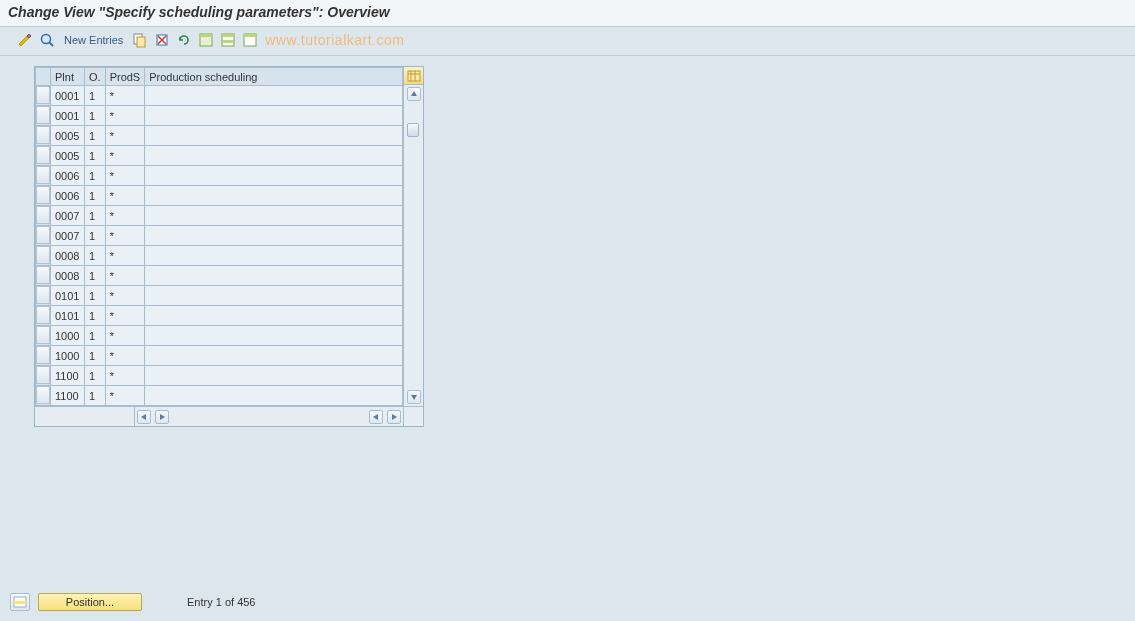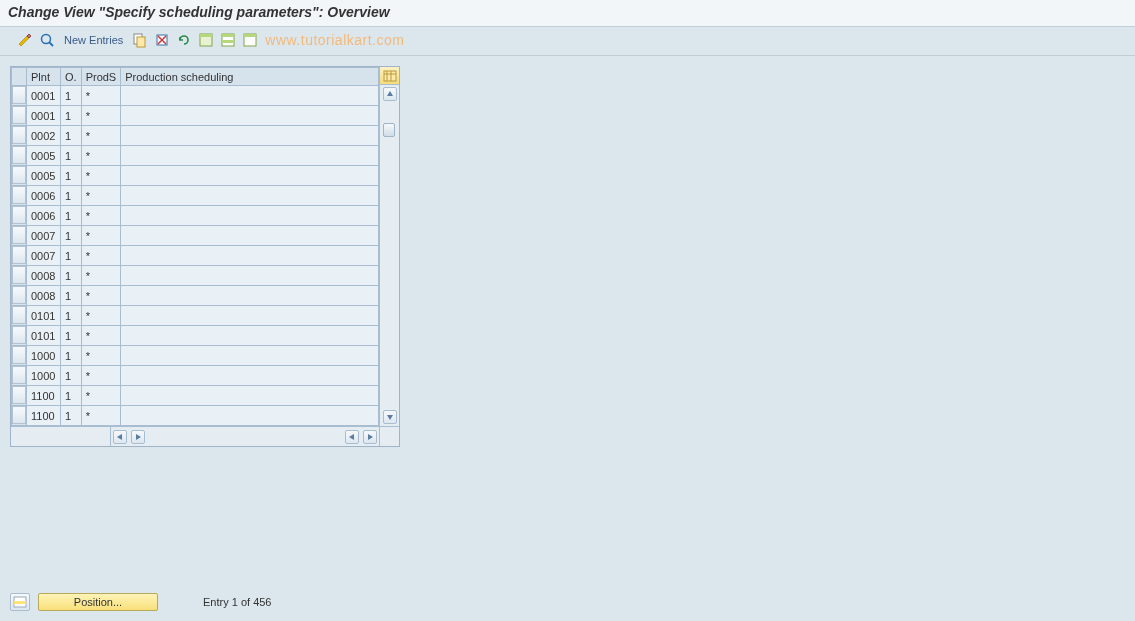--- a/index.html
+++ b/index.html
@@ -56,20 +56,21 @@
   .content {
     padding: 10px 10px 0 10px;
   }
   .grid-outer {
     width: 390px;
     border: 1px solid #9fb4c6;
     background: #eaf1f6;
     box-shadow: inset 0 0 0 1px #fff;
     display: flex;
     flex-direction: column;
+    margin-left: 24px;
   }
   .grid-wrap {
     display: flex;
   }
   .grid-main {
     flex: 1;
     overflow: hidden;
   }
   table.grid {
     border-collapse: collapse;
@@ -160,21 +161,21 @@
     display:flex;
     align-items:center;
     gap: 8px;
   }
   .footer .pos-icon {
     width:20px;height:18px;border:1px solid #a8bdd0;border-radius:2px;
     background:linear-gradient(#f6f9fc,#dde7ef);
     display:flex;align-items:center;justify-content:center;cursor:pointer;
   }
   .footer .pos-btn {
-    width:120px;height:18px;
+    width:104px;height:18px;
     background:linear-gradient(#fff4b8,#f8e07a);
     border:1px solid #b8a85a;
     border-radius:2px;
     text-align:center;
     font-size:11px;
     color:#333;
     cursor:pointer;
     display:flex;align-items:center;justify-content:center;
   }
   .footer .entry-info {
@@ -260,27 +261,20 @@
               <tr>
                 <td class="sel"><button></button></td>
                 <td class="col-plnt">0001</td>
                 <td class="col-o">1</td>
                 <td class="col-prods">*</td>
                 <td class="col-sched"></td>
               </tr>
               <tr>
                 <td class="sel"><button></button></td>
                 <td class="col-plnt">0001</td>
-                <td class="col-o">1</td>
-                <td class="col-prods">*</td>
-                <td class="col-sched"></td>
-              </tr>
-              <tr>
-                <td class="sel"><button></button></td>
-                <td class="col-plnt">0002</td>
                 <td class="col-o">1</td>
                 <td class="col-prods">*</td>
                 <td class="col-sched"></td>
               </tr>
               <tr>
                 <td class="sel"><button></button></td>
                 <td class="col-plnt">0005</td>
                 <td class="col-o">1</td>
                 <td class="col-prods">*</td>
                 <td class="col-sched"></td>

